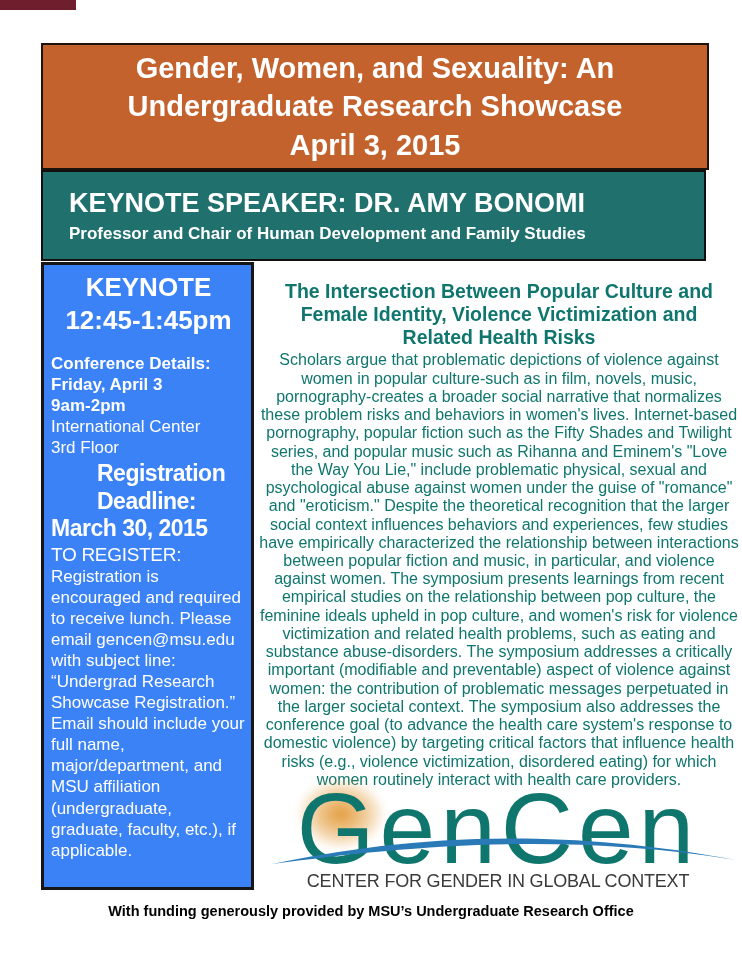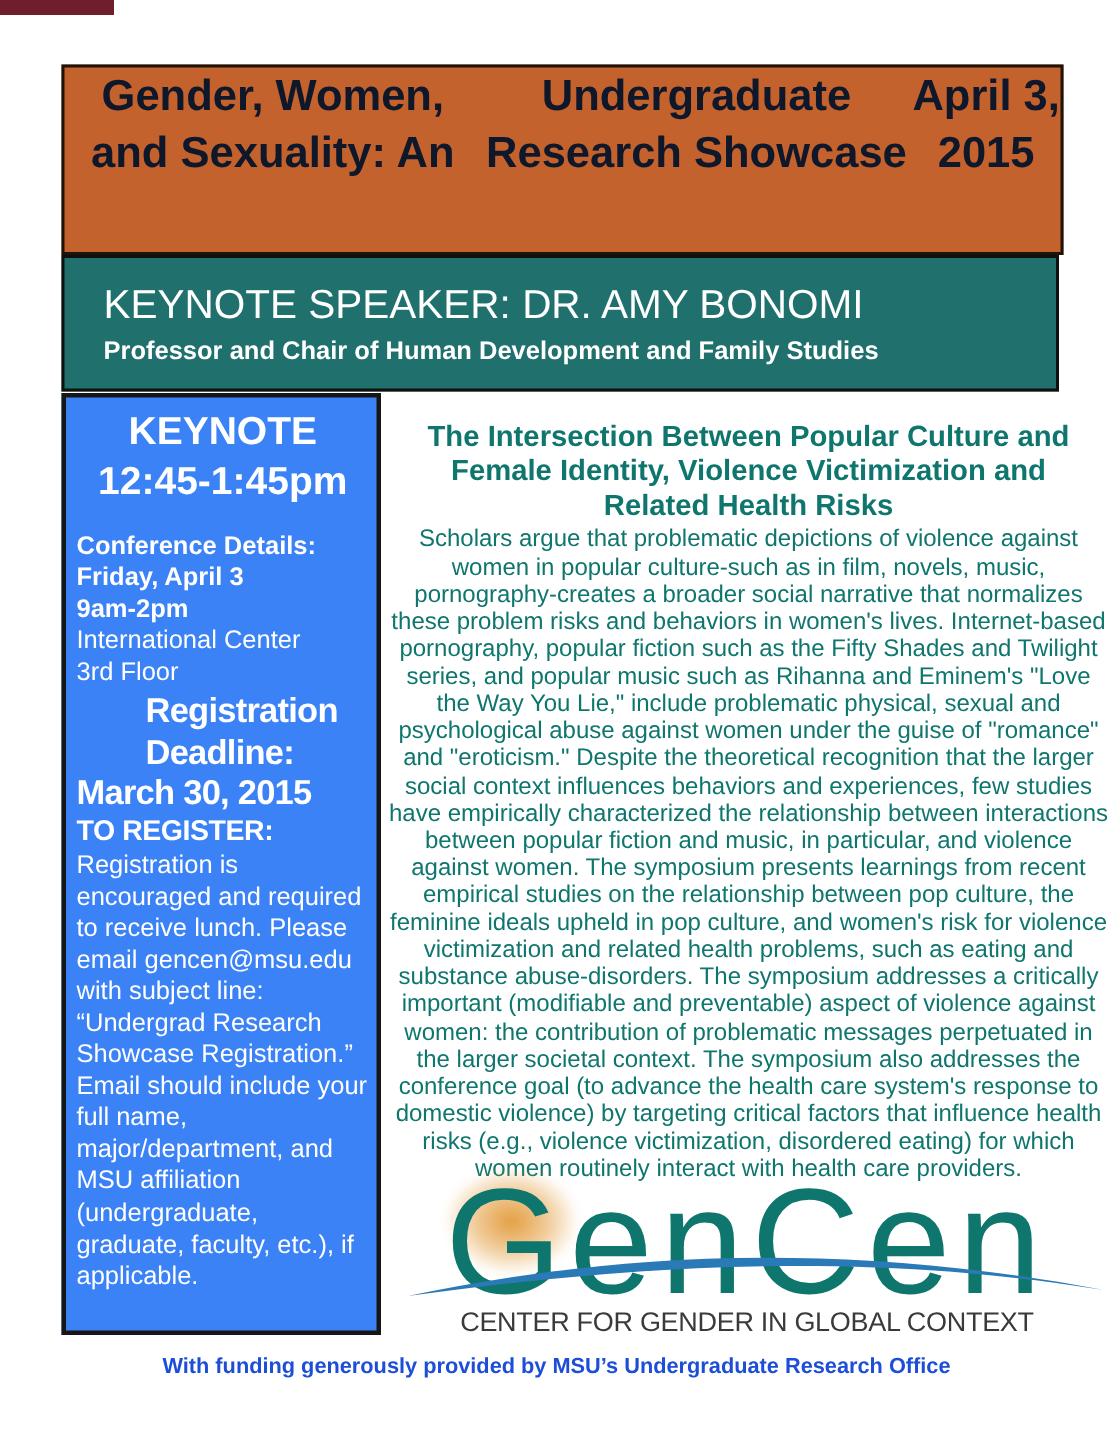--- a/index.html
+++ b/index.html
@@ -8,47 +8,47 @@
     background:#ffffff;
     font-family:"Liberation Sans", sans-serif;
   }
   
   .top-bar{position:absolute;left:0;top:0;width:76px;height:10px;background:#6e1e2c;}
 
   
   .banner-orange{
     position:absolute;left:41px;top:43px;width:668px;height:127px;
     background:#c4622d;border:2px solid #1c140c;box-sizing:border-box;
-    display:flex;flex-direction:row;justify-content:center;
-    text-align:center;color:#0f172a;font-weight:bold;font-size:29px;line-height:1.32;
+    display:flex;flex-direction:column;justify-content:center;
+    text-align:center;color:#ffffff;font-weight:bold;font-size:29px;line-height:1.32;
   }
 
   
   .banner-teal{
     position:absolute;left:41px;top:170px;width:665px;height:91px;
     background:#20706e;border:2px solid #12100c;box-sizing:border-box;
     color:#ffffff;padding-left:26px;
     display:flex;flex-direction:column;justify-content:center;
   }
-  .banner-teal .t1{font-size:27px;font-weight:normal;white-space:nowrap;}
+  .banner-teal .t1{font-size:27px;font-weight:bold;white-space:nowrap;}
   .banner-teal .t2{font-size:17px;font-weight:bold;margin-top:5px;white-space:nowrap;}
 
   
   .sidebar{
     position:absolute;left:41px;top:262px;width:213px;height:628px;
     background:#3b82f6;border:3px solid #161616;box-sizing:border-box;
     color:#ffffff;padding:4px 5px 0 7px;
   }
   .sb-center{text-align:center;font-weight:bold;font-size:26px;line-height:1.28;margin-top:2px;}
   .sb-details{margin-top:15px;font-size:17px;line-height:1.24;}
   .sb-details .b{font-weight:bold;}
   .sb-note{margin-top:19px;font-size:17px;line-height:1.24;}
   .sb-deadline{font-size:23px;font-weight:bold;line-height:1.2;letter-spacing:-0.5px;margin-top:2px;margin-left:46px;}
   .sb-deadline-date{font-size:23px;font-weight:bold;line-height:1.2;letter-spacing:-0.5px;}
-  .sb-register-label{font-size:19px;font-weight:bold;letter-spacing:-0.3px;margin-top:1px;}
+  .sb-register-label{font-size:19px;font-weight:normal;letter-spacing:-0.3px;margin-top:1px;}
   .sb-register-text{font-size:17px;line-height:1.24;}
 
   
   .main{position:absolute;left:256px;top:280px;width:486px;color:#0f766e;}
   .main-title{font-size:19.5px;font-weight:bold;text-align:center;line-height:1.17;padding:0 8px;}
   .main-body{font-size:16px;text-align:center;line-height:1.14;margin-top:3px;padding:0 2px;}
 
   
   .logo{position:absolute;left:258px;top:774px;width:480px;height:122px;}
   .logo-blob{
@@ -62,21 +62,21 @@
   }
   .logo-swoosh{position:absolute;left:0;top:0;width:480px;height:122px;z-index:3;}
   .logo-tagline{
     position:absolute;left:0;right:0;top:97px;text-align:center;
     font-size:18px;letter-spacing:-0.2px;color:#3a3a3a;z-index:4;white-space:nowrap;
   }
 
   
   .footer{
     position:absolute;left:0;top:903px;width:742px;text-align:center;
-    font-size:14.5px;font-weight:bold;color:#1d4ed8;
+    font-size:14.5px;font-weight:bold;color:#000000;
   }
 </style>
 </head>
 <body>
 
 <div class="top-bar"></div>
 
 <header class="banner-orange">
   <div>Gender, Women, and Sexuality: An</div>
   <div>Undergraduate Research Showcase</div>

